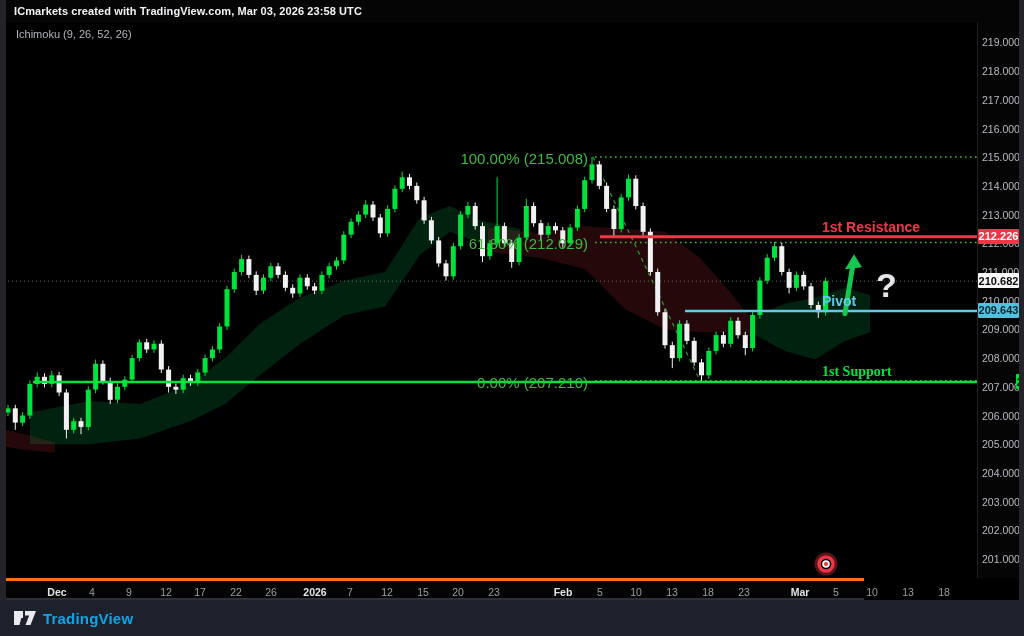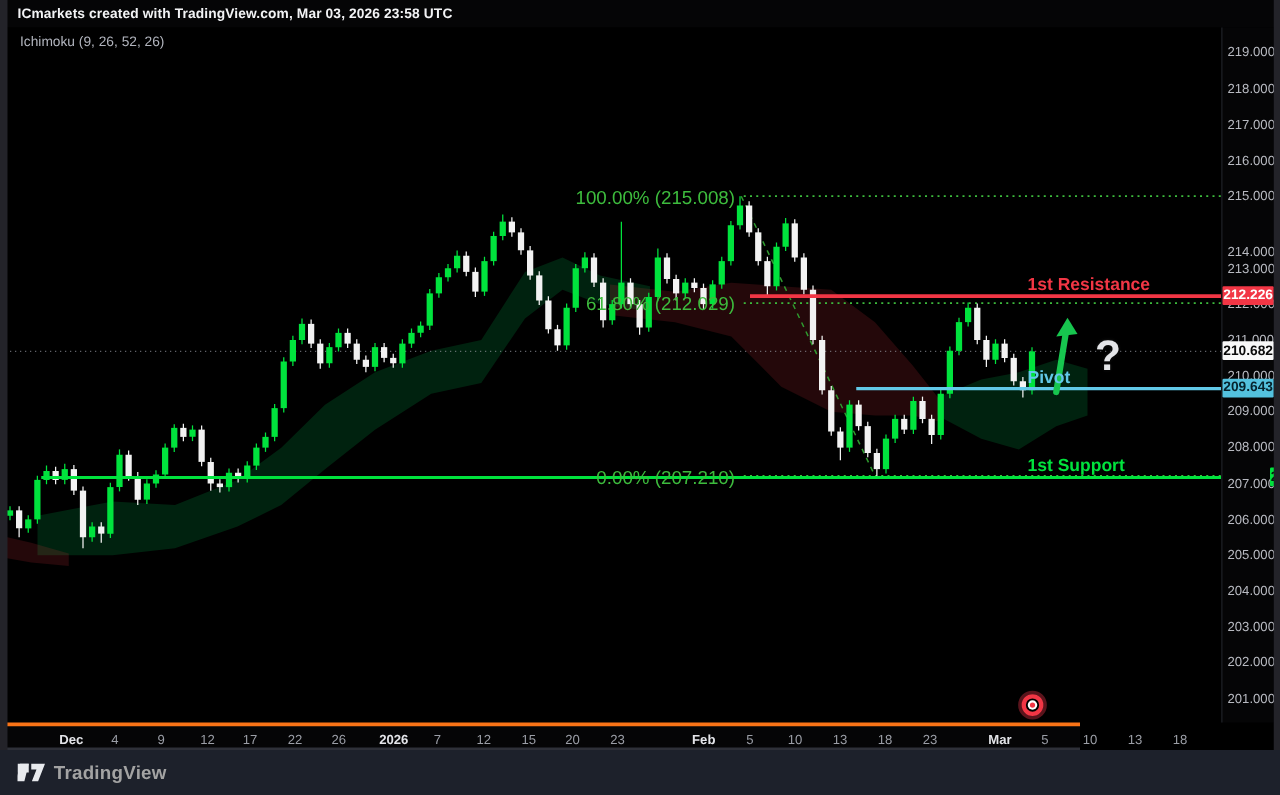--- a/index.html
+++ b/index.html
@@ -14,21 +14,21 @@
   .left-edge { position:absolute; left:0; top:0; width:6px; height:600px; background:#232329; z-index:40; }
   .right-edge { position:absolute; left:1019px; top:0; width:5px; height:600px; background:#232329; z-index:40; }
   .price-axis { position:absolute; left:977px; top:22px; width:42px; height:556px; background:#050506; border-left:1px solid #1e2025; }
   .price-axis .tick { position:absolute; left:0; width:40px; text-align:left; padding-left:4px; color:#b8bac1; font-size:10.5px; }
   .price-badge { position:absolute; left:1px; width:41px; text-align:center; font-size:11px; font-weight:bold; padding:1.5px 0; border-radius:1px; z-index:5; }
   .time-axis { position:absolute; left:0; top:578px; width:864px; height:22px; background:#050506; border-top:3px solid #f97316; border-bottom:2px solid #2e3038; }
   .time-axis .tlabel { position:absolute; top:5px; transform:translateX(-50%); color:#9b9ea6; font-size:10.5px; }
   .time-axis .tlabel.major { color:#e3e4e8; font-weight:bold; }
   .bottom-bar { position:absolute; left:0; top:600px; width:1024px; height:36px; background:#1d212b; }
   .brand { position:absolute; left:14px; top:8px; display:flex; align-items:center; gap:7px; cursor:pointer; }
-  .brand .brand-text { color:#a3a3a3; font-size:15px; font-weight:bold; letter-spacing:.2px; }
+  .brand .brand-text { color:#0ea5e9; font-size:15px; font-weight:bold; letter-spacing:.2px; }
   .anno-label { position:absolute; font-size:14px; font-weight:bold; text-align:left; width:150px; z-index:6; }
   .fib-label { position:absolute; font-size:15px; text-align:right; width:160px; color:#3dbb3d; z-index:4; }
   .qmark { position:absolute; font-size:34px; font-weight:bold; color:#e4e5e8; text-shadow:0 1px 2px #000, 0 0 3px #222; z-index:7; }
 </style>
 </head>
 <body>
 
 <div class="screen">
 
   <div class="titlebar">
@@ -285,32 +285,32 @@
         <circle cx="826" cy="542" r="2.1" fill="#f23645"></circle>
       </svg>
     <div class="indicator-label">Ichimoku (9, 26, 52, 26)</div>
 
     <div class="fib-label" id="fib-100" style="left: 428px; top: 127.97px;">100.00% (215.008)</div>
     <div class="fib-label" id="fib-618" style="left: 428px; top: 213.468px;">61.80% (212.029)</div>
     <div class="fib-label" id="fib-0" style="left: 428px; top: 351.773px;">0.00% (207.210)</div>
 
     <div class="anno-label" id="lbl-res" style="left: 822px; color: rgb(242, 54, 69); top: 196.814px;">1st Resistance</div>
     <div class="anno-label" id="lbl-piv" style="left: 822px; color: rgb(98, 201, 232); top: 270.946px;">Pivot</div>
-    <div class="anno-label" id="lbl-sup" style="left: 822px; color: rgb(0, 227, 61); top: 342.036px;">1st Support</div>
+    <div class="anno-label" id="lbl-sup" style="left: 822px; color: rgb(0, 227, 61); top: 342.036px; font-family: Liberation Serif, serif;">1st Support</div>
 
     <div class="qmark" id="qmark" style="left: 876px; top: 243.785px;">?</div>
   </div>
 
   <div class="price-axis" id="price-axis">
       <div class="tick" style="top: 14.4px;">219.000</div>
       <div class="tick" style="top: 43.1px;">218.000</div>
       <div class="tick" style="top: 71.8px;">217.000</div>
       <div class="tick" style="top: 100.5px;">216.000</div>
       <div class="tick" style="top: 129.2px;">215.000</div>
-      <div class="tick" style="top: 157.9px; margin-top: 16px;">214.000</div>
+      <div class="tick" style="top: 157.9px;">214.000</div>
       <div class="tick" style="top: 186.6px;">213.000</div>
       <div class="tick" style="top: 215.3px;">212.000</div>
       <div class="tick" style="top: 244px;">211.000</div>
       <div class="tick" style="top: 272.7px;">210.000</div>
       <div class="tick" style="top: 301.4px;">209.000</div>
       <div class="tick" style="top: 330.1px;">208.000</div>
       <div class="tick" style="top: 358.8px;">207.000</div>
       <div class="tick" style="top: 387.5px;">206.000</div>
       <div class="tick" style="top: 416.2px;">205.000</div>
       <div class="tick" style="top: 444.9px;">204.000</div>

